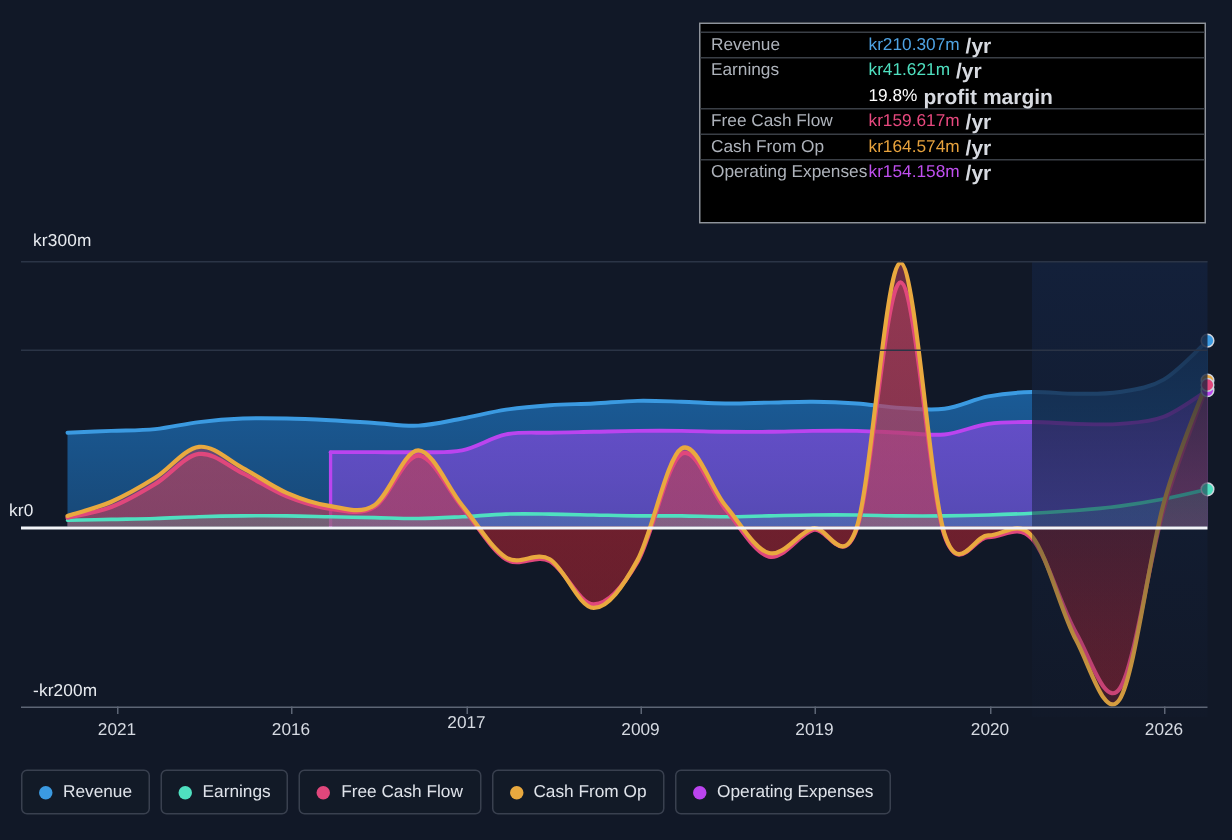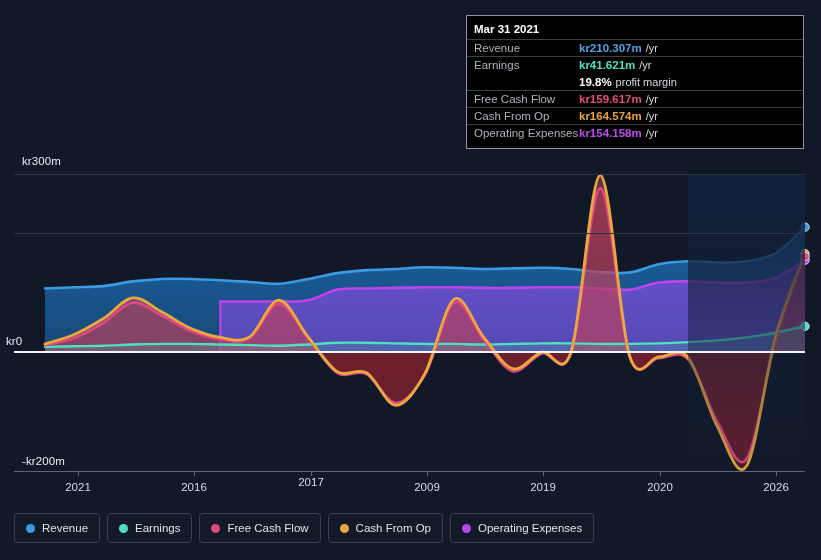--- a/index.html
+++ b/index.html
@@ -21,22 +21,22 @@
   .xlab{position:absolute;color:#d6dae2;font-size:11.5px;text-align:center;width:60px;}
 
   
   #tooltip{position:absolute;left:466px;top:15px;width:338px;height:134px;
       background:#000;border:1px solid #8e939c;box-sizing:border-box;
       padding:5px 0 0 0;}
   #tooltip .ttdate{color:#ffffff;font-size:11.5px;font-weight:bold;padding:2px 0 4px 7px;}
   .ttrow{display:flex;align-items:center;height:17px;border-top:1px solid #3a3f46;
       padding:0 7px;box-sizing:border-box;}
   .ttrow .k{color:#aeb3bb;font-size:11.5px;width:105px;flex:0 0 105px;}
-  .ttrow .v{font-size:11.5px;font-weight:bold;}
-  .ttrow .u{color:#d7dae0;font-size:11px;font-weight:normal;margin-left:4px;}
+  .ttrow .v{font-size:11.5px;font-weight:normal;}
+  .ttrow .u{color:#d7dae0;font-size:14px;font-weight:bold;margin-left:4px;}
   .ttrow.noline{border-top:none;}
 
   
   #legend{position:absolute;left:14px;top:513px;display:flex;gap:7px;}
   .lgitem{display:flex;align-items:center;gap:7px;height:28px;padding:0 11px;
       border:1px solid #39404f;border-radius:4px;background:#121a27;}
   .lgdot{width:9px;height:9px;border-radius:50%;display:block;}
   .lgtxt{color:#dfe3ea;font-size:11.5px;white-space:nowrap;}
 
   svg{display:block;}
@@ -127,21 +127,20 @@
 
   <div class="xlab" style="left:48px;top:481px">2021</div>
   <div class="xlab" style="left:164px;top:481px">2016</div>
   <div class="xlab" style="left:281px;top:476px">2017</div>
   <div class="xlab" style="left:397px;top:481px">2009</div>
   <div class="xlab" style="left:513px;top:481px">2019</div>
   <div class="xlab" style="left:630px;top:481px">2020</div>
   <div class="xlab" style="left:746px;top:481px">2026</div>
 
   <div id="tooltip">
-    <div class="ttdate">Mar 31 2021</div>
     <div id="tooltip-rows">
         <div class="ttrow">
           <div class="k">Revenue</div>
           <div class="v" style="color: rgb(79, 163, 227);">kr210.307m</div>
           <div class="u">/yr</div>
         </div>
         <div class="ttrow">
           <div class="k">Earnings</div>
           <div class="v" style="color: rgb(79, 224, 192); text-align: right;">kr41.621m</div>
           <div class="u">/yr</div>

